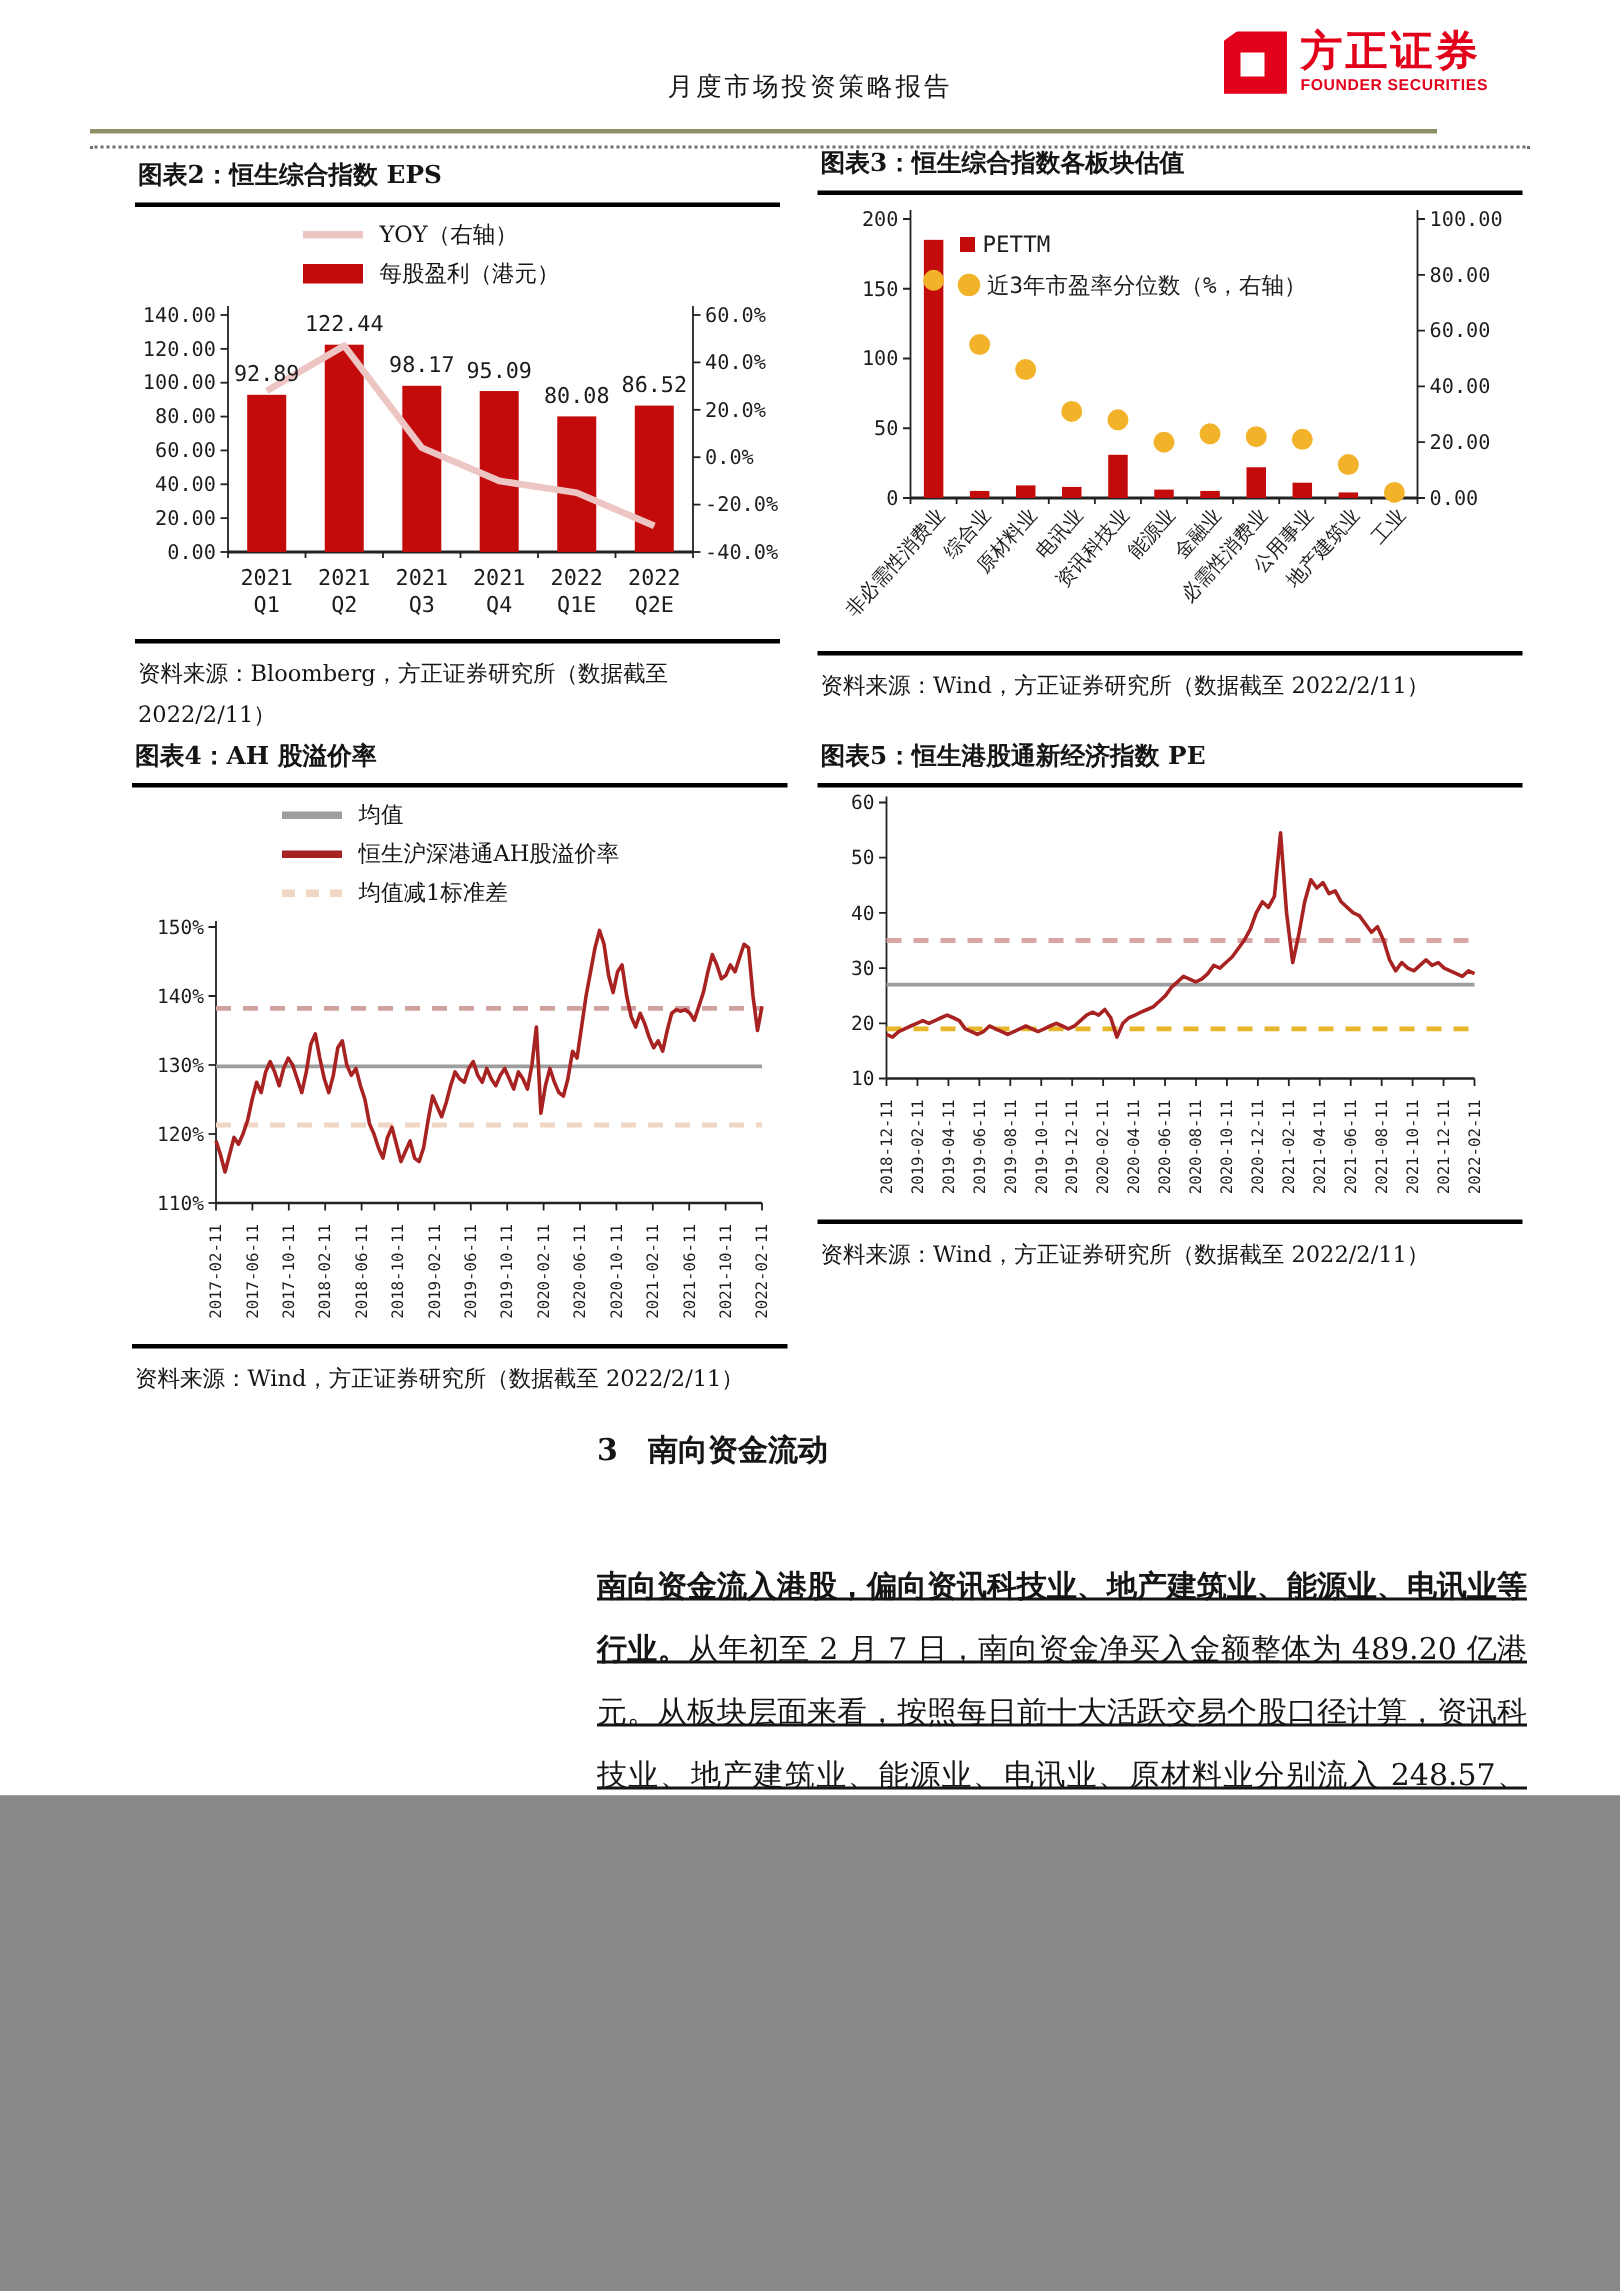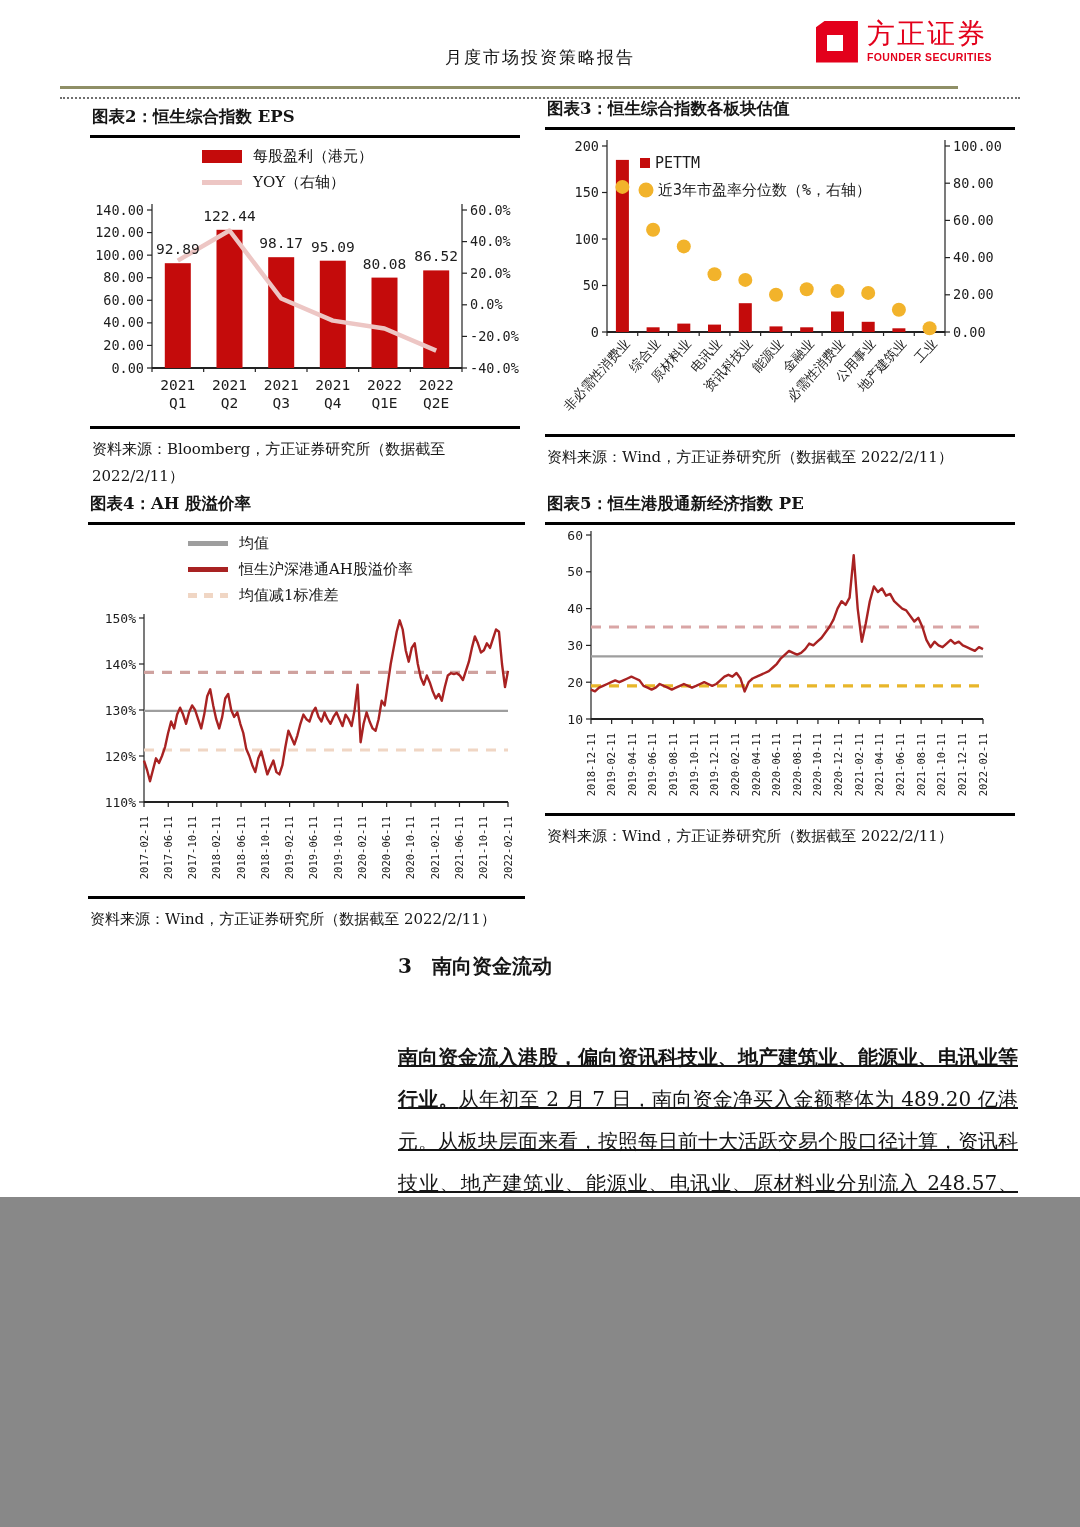--- a/index.html
+++ b/index.html
@@ -7,21 +7,21 @@
         font-family:"DejaVu Serif",serif;color:#151515;overflow:hidden;}
 
   
   .report-type{position:absolute;top:46px;left:0;right:0;text-align:center;font-size:17px;letter-spacing:2px;}
   .header-rule{position:absolute;top:86px;left:60px;width:898px;height:2.5px;background:#8f8f66;}
   .header-dotted{position:absolute;top:97px;left:60px;width:960px;border-top:2px dotted #6f6f6f;}
   .logo{position:absolute;top:20px;right:88px;display:flex;align-items:center;gap:9px;}
   .logo-mark{width:42px;height:42px;position:relative;background:#e3001b;
              clip-path:polygon(22% 0,100% 0,100% 100%,0 100%,0 16%);}
   .logo-mark::after{content:"";position:absolute;left:11px;top:14px;width:16px;height:16px;background:#fff;}
-  .logo-cn{display:block;font-family:"DejaVu Sans",sans-serif;font-weight:normal;color:#e3001b;font-size:28px;line-height:1;letter-spacing:2px;}
+  .logo-cn{display:block;font-family:"DejaVu Sans",sans-serif;font-weight:bold;color:#e3001b;font-size:28px;line-height:1;letter-spacing:2px;}
   .logo-en{display:block;font-family:"Liberation Sans",sans-serif;font-weight:bold;color:#e3001b;font-size:10.5px;letter-spacing:.4px;margin-top:3px;}
 
   
   .figure{position:absolute;}
   .fig2{left:90px;top:103px;width:430px;}
   .fig3{left:545px;top:95px;width:470px;}
   .fig4{left:88px;top:490px;width:437px;}
   .fig5{left:545px;top:490px;width:470px;}
   .fig-title{margin:0;font-size:16.5px;font-weight:bold;padding:3px 0 7px 2px;border-bottom:3.5px solid #000;}
   .fig-canvas{margin-top:2px;}
@@ -70,26 +70,26 @@
       <span class="logo-en">FOUNDER SECURITIES</span>
     </span>
   </div>
   <div class="header-rule"></div>
   <div class="header-dotted"></div>
 
   <section class="figure fig2">
     <h3 class="fig-title">图表2：恒生综合指数 EPS</h3>
     <div class="fig-legend eps-legend">
         <div class="lg-row">
+          <span class="lg-sw" style="height:5px;background:#edc6c4"></span>
+          <span class="lg-lb">YOY（右轴）</span>
+        </div>
+        <div class="lg-row">
           <span class="lg-sw" style="height:13px;background:#c40b0b"></span>
           <span class="lg-lb">每股盈利（港元）</span>
-        </div>
-        <div class="lg-row">
-          <span class="lg-sw" style="height:5px;background:#edc6c4"></span>
-          <span class="lg-lb">YOY（右轴）</span>
         </div>
       </div>
     <div class="fig-canvas"><svg width="430" height="218" viewBox="0 0 430 218">
           <line x1="62" y1="6" x2="62" y2="170" stroke="#222" stroke-width="1.2"></line>
           <line x1="372" y1="6" x2="372" y2="170" stroke="#222" stroke-width="1.2"></line>
           <line x1="62" y1="170" x2="372" y2="170" stroke="#222" stroke-width="2"></line>
           <line x1="57" y1="12" x2="62" y2="12" stroke="#222" stroke-width="1.2"></line>
           <text x="54" y="16.5" text-anchor="end" font-size="13.5">140.00</text>
           <line x1="57" y1="34.571428571428584" x2="62" y2="34.571428571428584" stroke="#222" stroke-width="1.2"></line>
           <text x="54" y="39.1" text-anchor="end" font-size="13.5">120.00</text>

